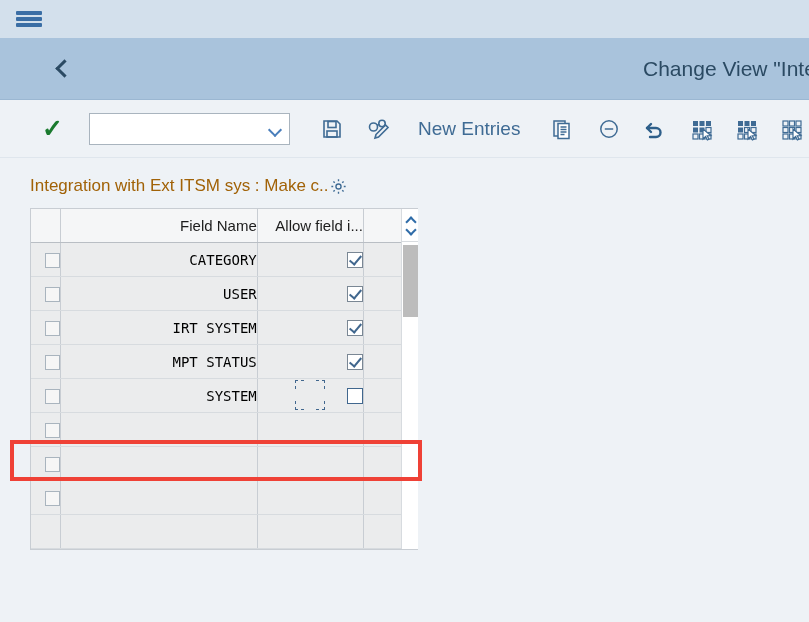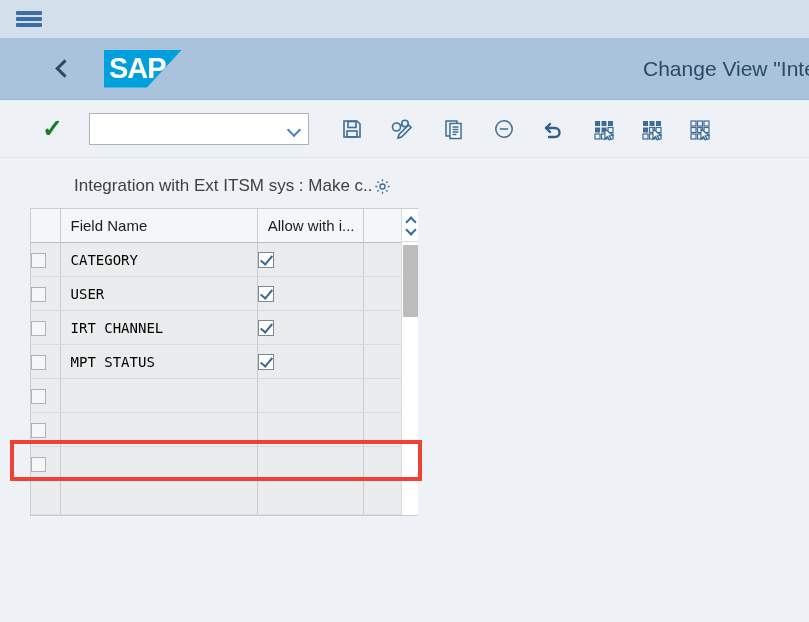--- a/index.html
+++ b/index.html
@@ -129,46 +129,45 @@
     cursor: pointer;
     margin-left: 22px;
     margin-right: 10px;
     white-space: nowrap;
   }
 
   
   .content { padding: 18px 0 0 30px; position: relative; }
   .section-title {
     font-size: 17px;
-    color: #404040;
+    color: #a16207;
     display: flex;
     align-items: center;
     margin-bottom: 12px;
     white-space: nowrap;
-    margin-left: 44px;
   }
   .section-title .gear-icon { margin-left: 1px; display: inline-flex; }
 
   
   .table-wrap {
     position: relative;
     width: 388px;
     border: 1px solid #c8cdd3;
     border-right: none;
     background: #ffffff;
     overflow: hidden;
   }
   table.grid { border-collapse: collapse; width: 100%; table-layout: fixed; }
   table.grid th, table.grid td {
     border-right: 1px solid #c8cdd3;
     border-bottom: 1px solid #d7dbdf;
     height: 34px;
     padding: 0;
     font-size: 15px;
-    text-align: left;
+    text-align: right;
   }
   table.grid th {
     background: #f5f6f7;
     font-weight: normal;
     color: #1c1c1c;
     border-bottom: 1px solid #b9bec4;
     height: 33px;
     padding-left: 10px;
     white-space: nowrap;
     overflow: hidden;
@@ -283,23 +282,20 @@
     <span></span>
     <span></span>
     <span></span>
   </div>
 </div>
 
 <div class="shellbar">
   <div class="back-btn">
     <div class="back-chevron"></div>
   </div>
-  <div class="sap-logo">
-    <span class="sap-text">SAP</span>
-  </div>
   <div class="shell-title">Change View "Integ</div>
 </div>
 
 <div class="toolbar">
 
   <div class="tb-check">✓</div>
 
   <div class="cmd-field">
     <input type="text" value="" placeholder="" style="">
     <span class="cmd-chevron"></span>
@@ -315,20 +311,21 @@
 
   <div class="tb-icon" style="margin-left:12px;">
     <svg width="24" height="24" viewBox="0 0 24 24" fill="none" stroke="#3f6b94" stroke-width="1.6">
       <circle cx="6.5" cy="10" r="4"></circle>
       <circle cx="15" cy="6.5" r="3.2"></circle>
       <path d="M10.3 8.4 L12 7.2"></path>
       <path d="M9 17.5 L18.5 8 L21 10.5 L11.5 20 L8 21 z"></path>
     </svg>
   </div>
 
+  <div class="tb-text-btn">New Entries</div>
 
   <div class="tb-icon" style="margin-left:14px;">
     <svg width="22" height="22" viewBox="0 0 22 22" fill="none" stroke="#3f6b94" stroke-width="1.5">
       <rect x="3" y="3" width="11" height="15"></rect>
       <rect x="7" y="5.5" width="11" height="15" fill="#ffffff"></rect>
       <path d="M9.5 9 h6 M9.5 11.5 h6 M9.5 14 h6 M9.5 16.5 h4" stroke-width="1.3"></path>
     </svg>
   </div>
 
   <div class="tb-icon" style="margin-left:12px;">
@@ -420,47 +417,58 @@
       <colgroup>
         <col class="col-sel">
           <col class="col-field">
           <col class="col-allow">
           <col class="col-extra">
       </colgroup>
       <thead>
         <tr>
           <th></th>
           <th>Field Name</th>
-          <th>Allow with i...</th>
+          <th>Allow field i...</th>
           <th></th>
         </tr>
       </thead>
       <tbody id="grid-body">
           <tr>
             <td class="sel-cell"><span class="row-check"></span></td>
             <td><span class="field-name">CATEGORY</span></td>
             <td class="cb-cell"><span class="cbox checked"></span></td>
             <td></td>
           </tr>
           <tr>
             <td class="sel-cell"><span class="row-check"></span></td>
             <td><span class="field-name">USER</span></td>
             <td class="cb-cell"><span class="cbox checked"></span></td>
             <td></td>
           </tr>
           <tr>
             <td class="sel-cell"><span class="row-check"></span></td>
-            <td><span class="field-name">IRT CHANNEL</span></td>
+            <td><span class="field-name">IRT SYSTEM</span></td>
             <td class="cb-cell"><span class="cbox checked"></span></td>
             <td></td>
           </tr>
           <tr>
             <td class="sel-cell"><span class="row-check"></span></td>
             <td><span class="field-name">MPT STATUS</span></td>
             <td class="cb-cell"><span class="cbox checked"></span></td>
+            <td></td>
+          </tr>
+          <tr>
+            <td class="sel-cell"><span class="row-check"></span></td>
+            <td><span class="field-name">SYSTEM</span></td>
+            <td class="cb-cell"><span class="cbox focused"></span><span class="focus-ring">
+                <i></i>
+                <i></i>
+                <i></i>
+                <i></i>
+              </span></td>
             <td></td>
           </tr>
           <tr>
             <td class="sel-cell"><span class="row-check"></span></td>
             <td><span class="field-name"></span></td>
             <td class="cb-cell"></td>
             <td></td>
           </tr>
           <tr>
             <td class="sel-cell"><span class="row-check"></span></td>

